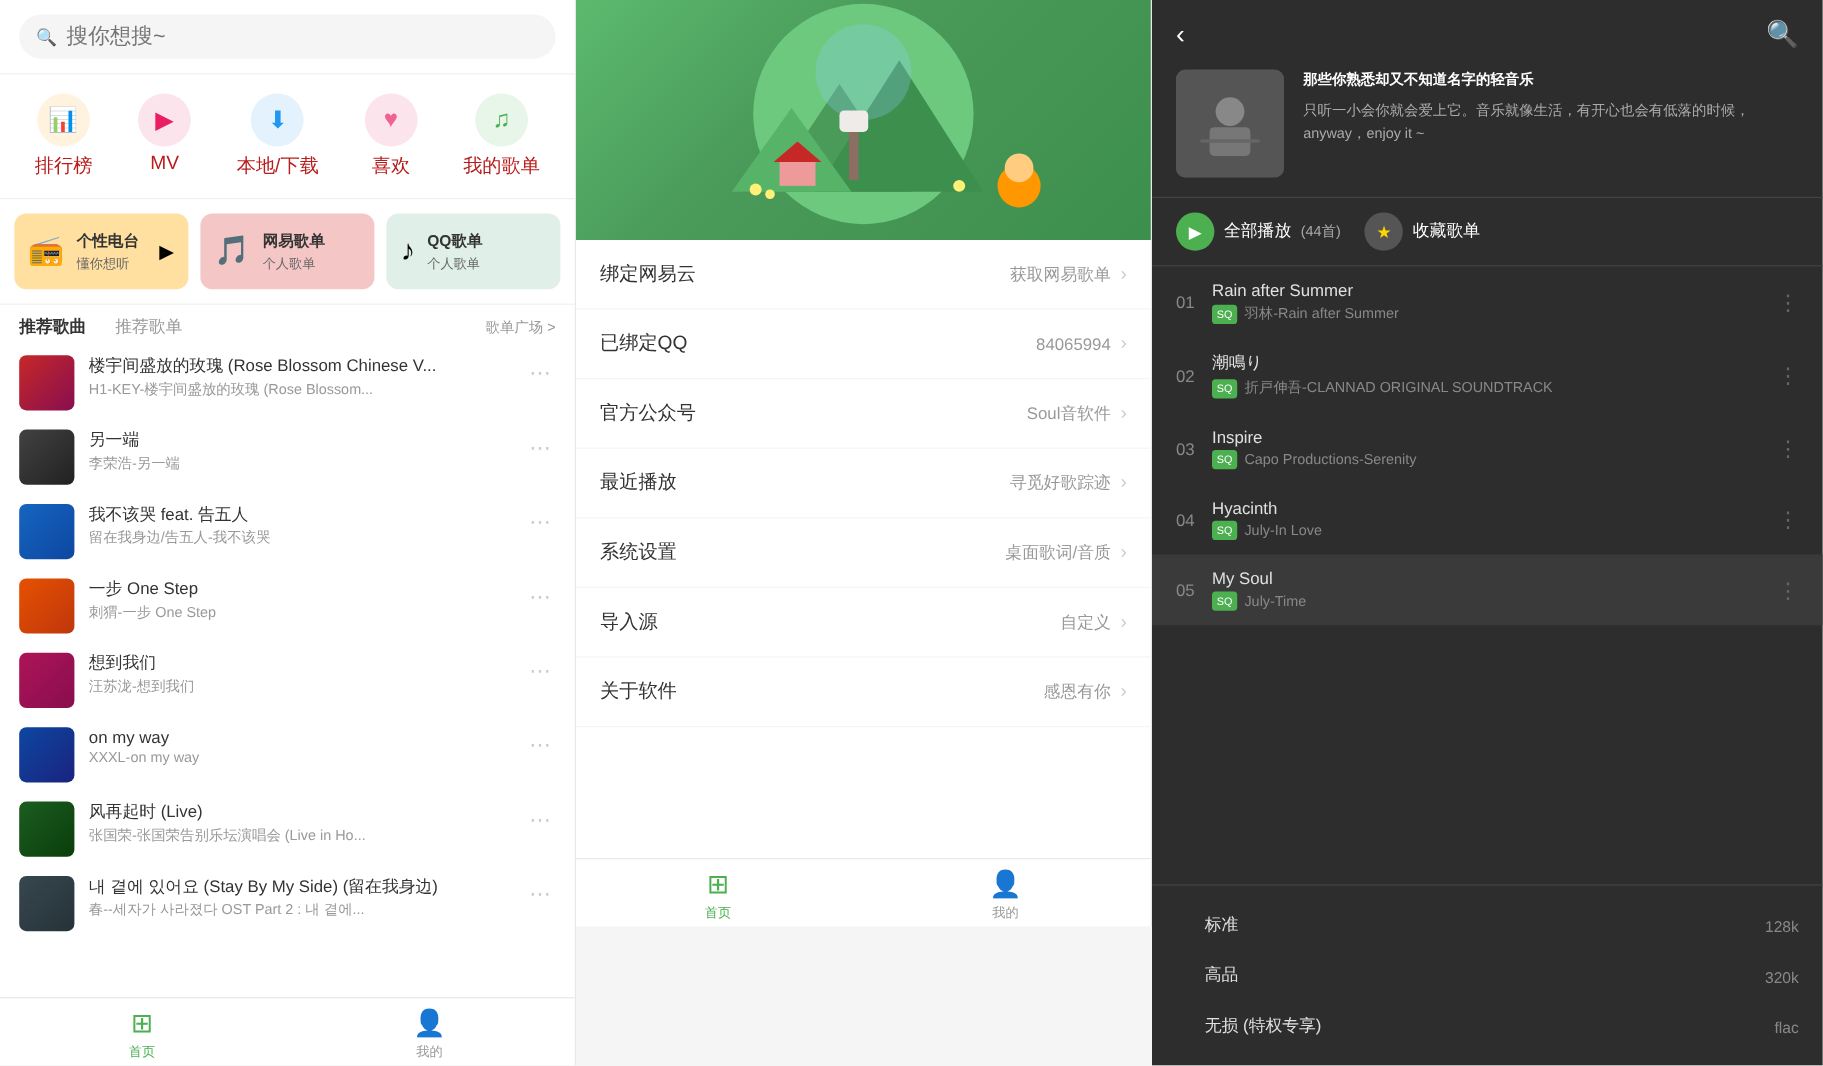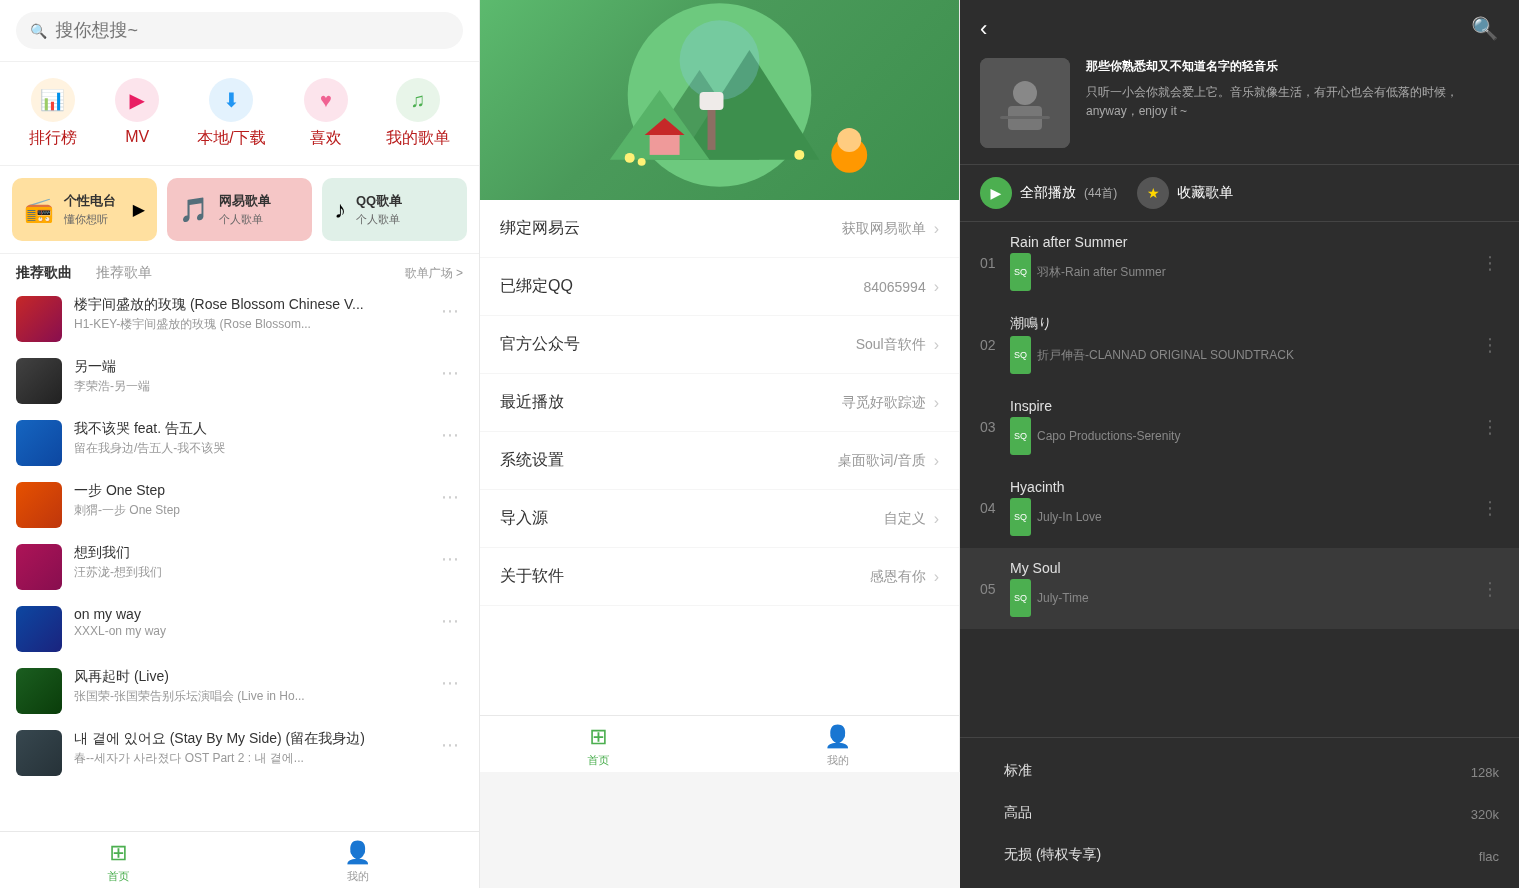--- a/index.html
+++ b/index.html
@@ -93,21 +93,21 @@
     .action-btn-label { font-size: 14px; color: #fff; }
     .action-btn-count { font-size: 12px; color: #aaa; }
 
     .track-list { flex: 1; overflow-y: auto; }
     .track-item { display: flex; align-items: center; padding: 12px 20px; cursor: pointer; }
     .track-item.active { background: #3a3a3a; }
     .track-num { width: 30px; font-size: 14px; color: #888; }
     .track-info { flex: 1; min-width: 0; }
     .track-title { font-size: 14px; color: #e0e0e0; }
     .track-artist-wrap { display: flex; align-items: center; gap: 6px; margin-top: 3px; }
-    .track-quality-badge { background: #4caf50; color: #fff; font-size: 9px; padding: 14px 4px; border-radius: 3px; }
+    .track-quality-badge { background: #4caf50; color: #fff; font-size: 9px; padding: 3px 4px; border-radius: 3px; }
     .track-artist { font-size: 12px; color: #888; }
     .track-more { color: #666; font-size: 18px; cursor: pointer; }
 
     .quality-section { padding: 12px 0; border-top: 1px solid #444; }
     .quality-item { display: flex; align-items: flex-end; justify-content: space-between; padding: 12px 20px; cursor: pointer; margin-left: 24px; }
     .quality-label { font-size: 14px; color: #e0e0e0; }
     .quality-value { font-size: 13px; color: #888; }
 
     
     .thumb-1 { background: linear-gradient(135deg, #c62828, #880e4f); }

